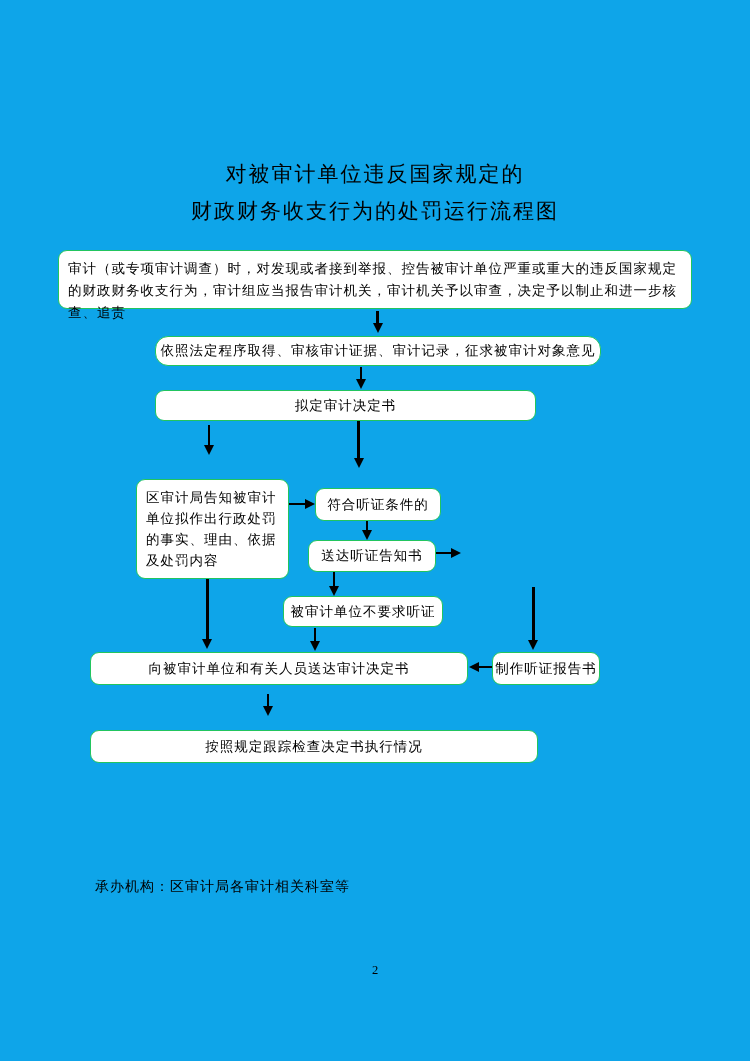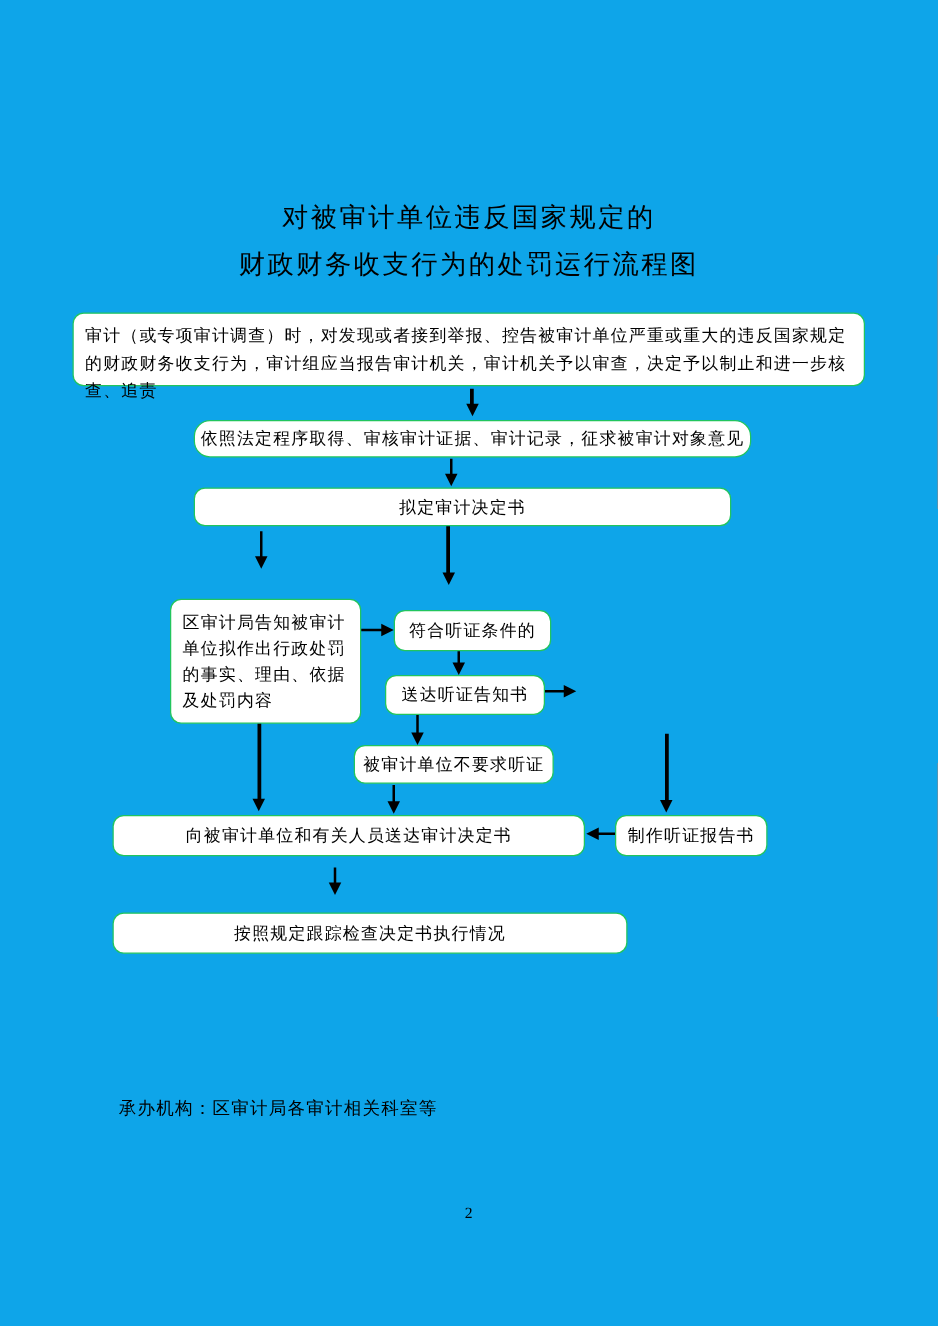--- a/index.html
+++ b/index.html
@@ -96,36 +96,36 @@
 
 <div class="page">
 
   <div class="title-line" style="top:160px;">对被审计单位违反国家规定的</div>
   <div class="title-line" style="top:197px;">财政财务收支行为的处罚运行流程图</div>
 
   <div class="node left" style="left:58px; top:250px; width:634px; height:59px; line-height:22px;">审计（或专项审计调查）时，对发现或者接到举报、控告被审计单位严重或重大的违反国家规定的财政财务收支行为，审计组应当报告审计机关，审计机关予以审查，决定予以制止和进一步核查、追责</div>
 
   <div class="node center" style="left:155px; top:336px; width:446px; height:30px;border-radius:13px;">依照法定程序取得、审核审计证据、审计记录，征求被审计对象意见</div>
 
-  <div class="node center" style="left:155px; top:390px; width:430px; height:31px;">拟定审计决定书</div>
+  <div class="node center" style="left:155px; top:390px; width:381px; height:31px;">拟定审计决定书</div>
 
   <div class="node left" style="left:136px; top:479px; width:153px; height:100px; line-height:21px;">区审计局告知被审计单位拟作出行政处罚的事实、理由、依据及处罚内容</div>
 
   <div class="node center" style="left:315px; top:488px; width:126px; height:33px;">符合听证条件的</div>
 
   <div class="node center" style="left:308px; top:540px; width:128px; height:32px;">送达听证告知书</div>
 
 
   <div class="node center" style="left:283px; top:596px; width:160px; height:31px;">被审计单位不要求听证</div>
 
   <div class="node center" style="left:90px; top:652px; width:378px; height:33px;">向被审计单位和有关人员送达审计决定书</div>
 
-  <div class="node center" style="left:492px; top:652px; width:122px; height:33px;">制作听证报告书</div>
+  <div class="node center" style="left:492px; top:652px; width:108px; height:33px;">制作听证报告书</div>
 
-  <div class="node center" style="left:90px; top:730px; width:412px; height:33px;">按照规定跟踪检查决定书执行情况</div>
+  <div class="node center" style="left:90px; top:730px; width:448px; height:33px;">按照规定跟踪检查决定书执行情况</div>
 
   <div class="arr-v" style="left:376px; top:311px; width:3px; height:13px;"></div>
 
   <div class="arr-v" style="left:360px; top:367px; width:1.5px; height:13px;"></div>
 
   <div class="arr-v" style="left:208px; top:425px; width:1.5px; height:21px;"></div>
 
   <div class="arr-v" style="left:357px; top:421px; width:3px; height:38px;"></div>
 
   <div class="arr-hr" style="left:289px; top:503px; width:17px;"></div>

